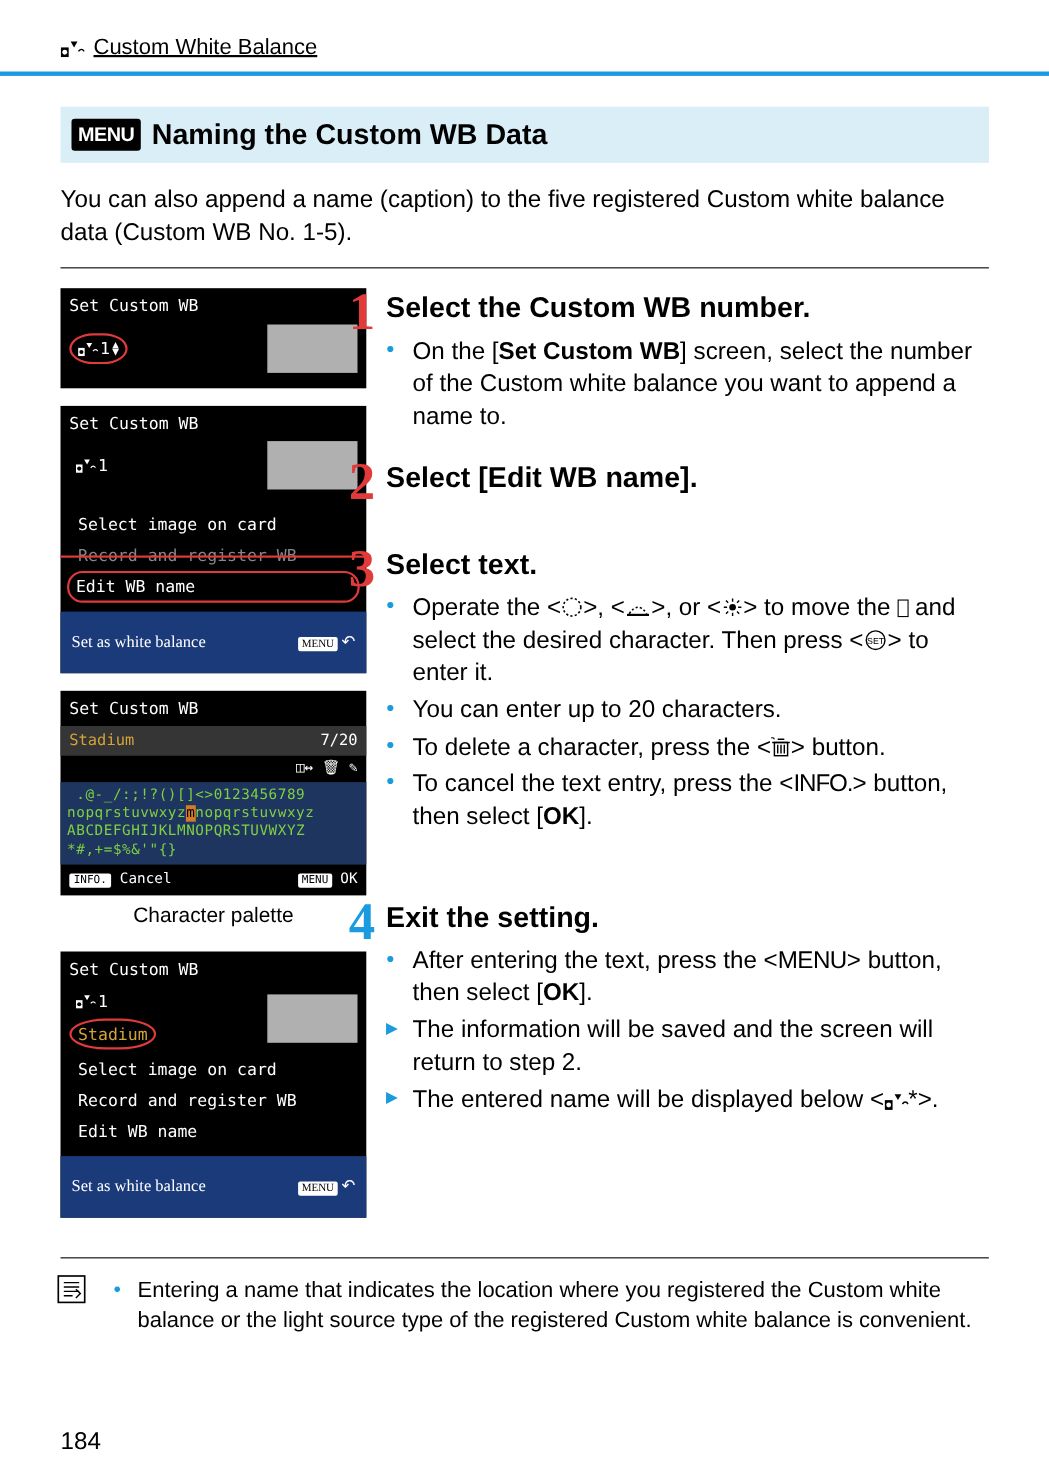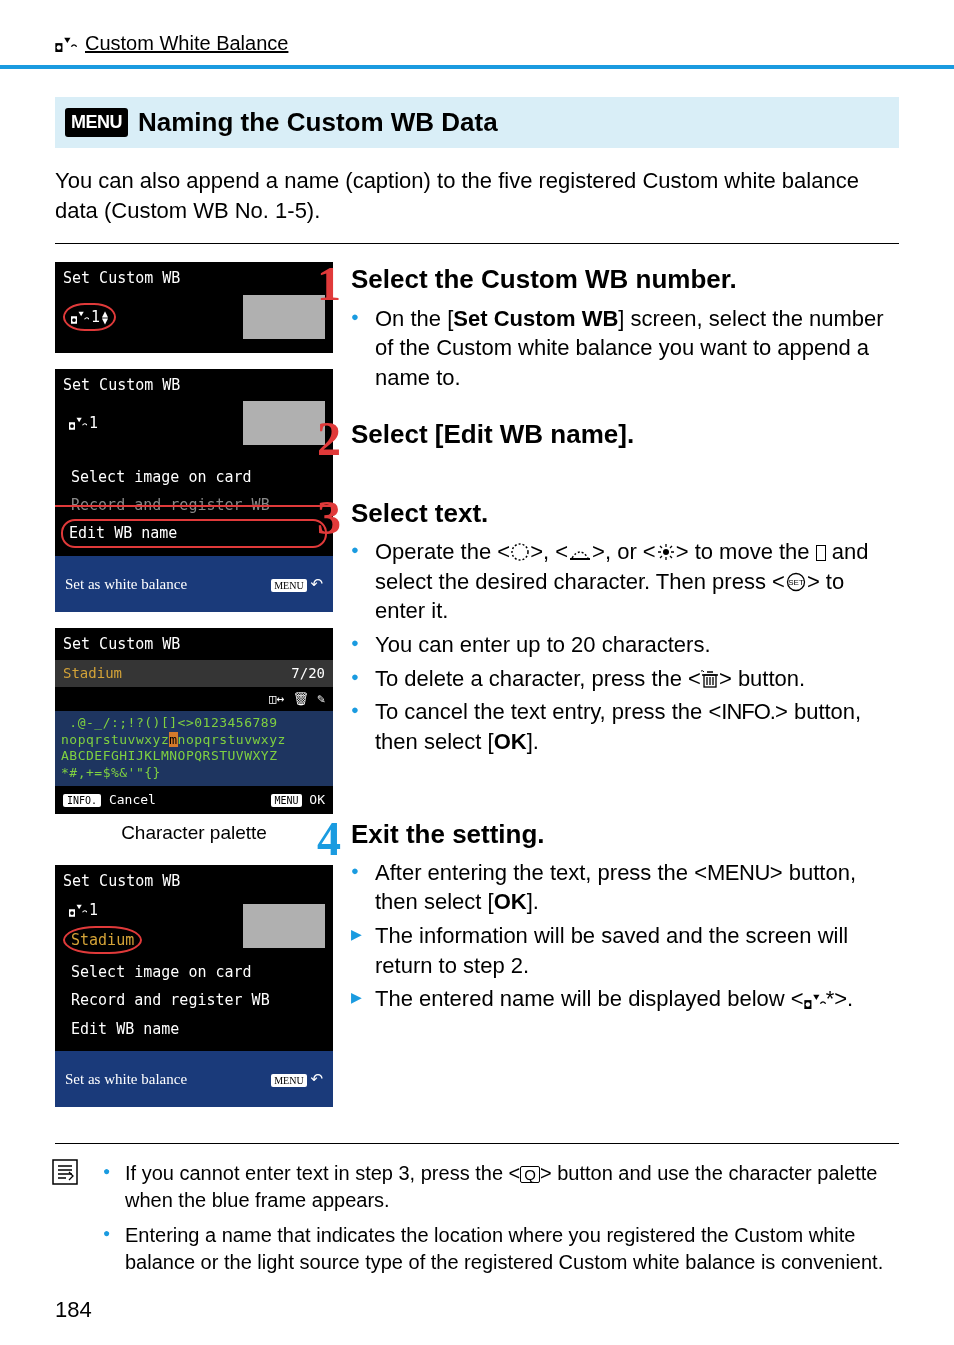--- a/index.html
+++ b/index.html
@@ -380,18 +380,17 @@
   </div>
 </div>
 
 <div class="note-box">
   <svg class="note-icon" width="28" height="28">
       <rect x="2" y="2" width="24" height="24" fill="none" stroke="#000" stroke-width="1.5"></rect>
       <path d="M7 8h14M7 12h14M7 16h14M7 20h8" stroke="#000" stroke-width="1.3"></path>
       <path d="M20 18l4 4l-4 4" fill="none" stroke="#000" stroke-width="1.3" transform="translate(-2,-4)"></path>
     </svg>
   <ul class="note-list">
-    <li><span>If you cannot enter text in step 3, press the &lt;</span><span class="q-box">Q</span><span>&gt; button and use the character palette when the blue frame appears.</span></li>
     <li>Entering a name that indicates the location where you registered the Custom white balance or the light source type of the registered Custom white balance is convenient.</li>
   </ul>
 </div>
 
 <div class="page-num">184</div>
 
 </body></html>

